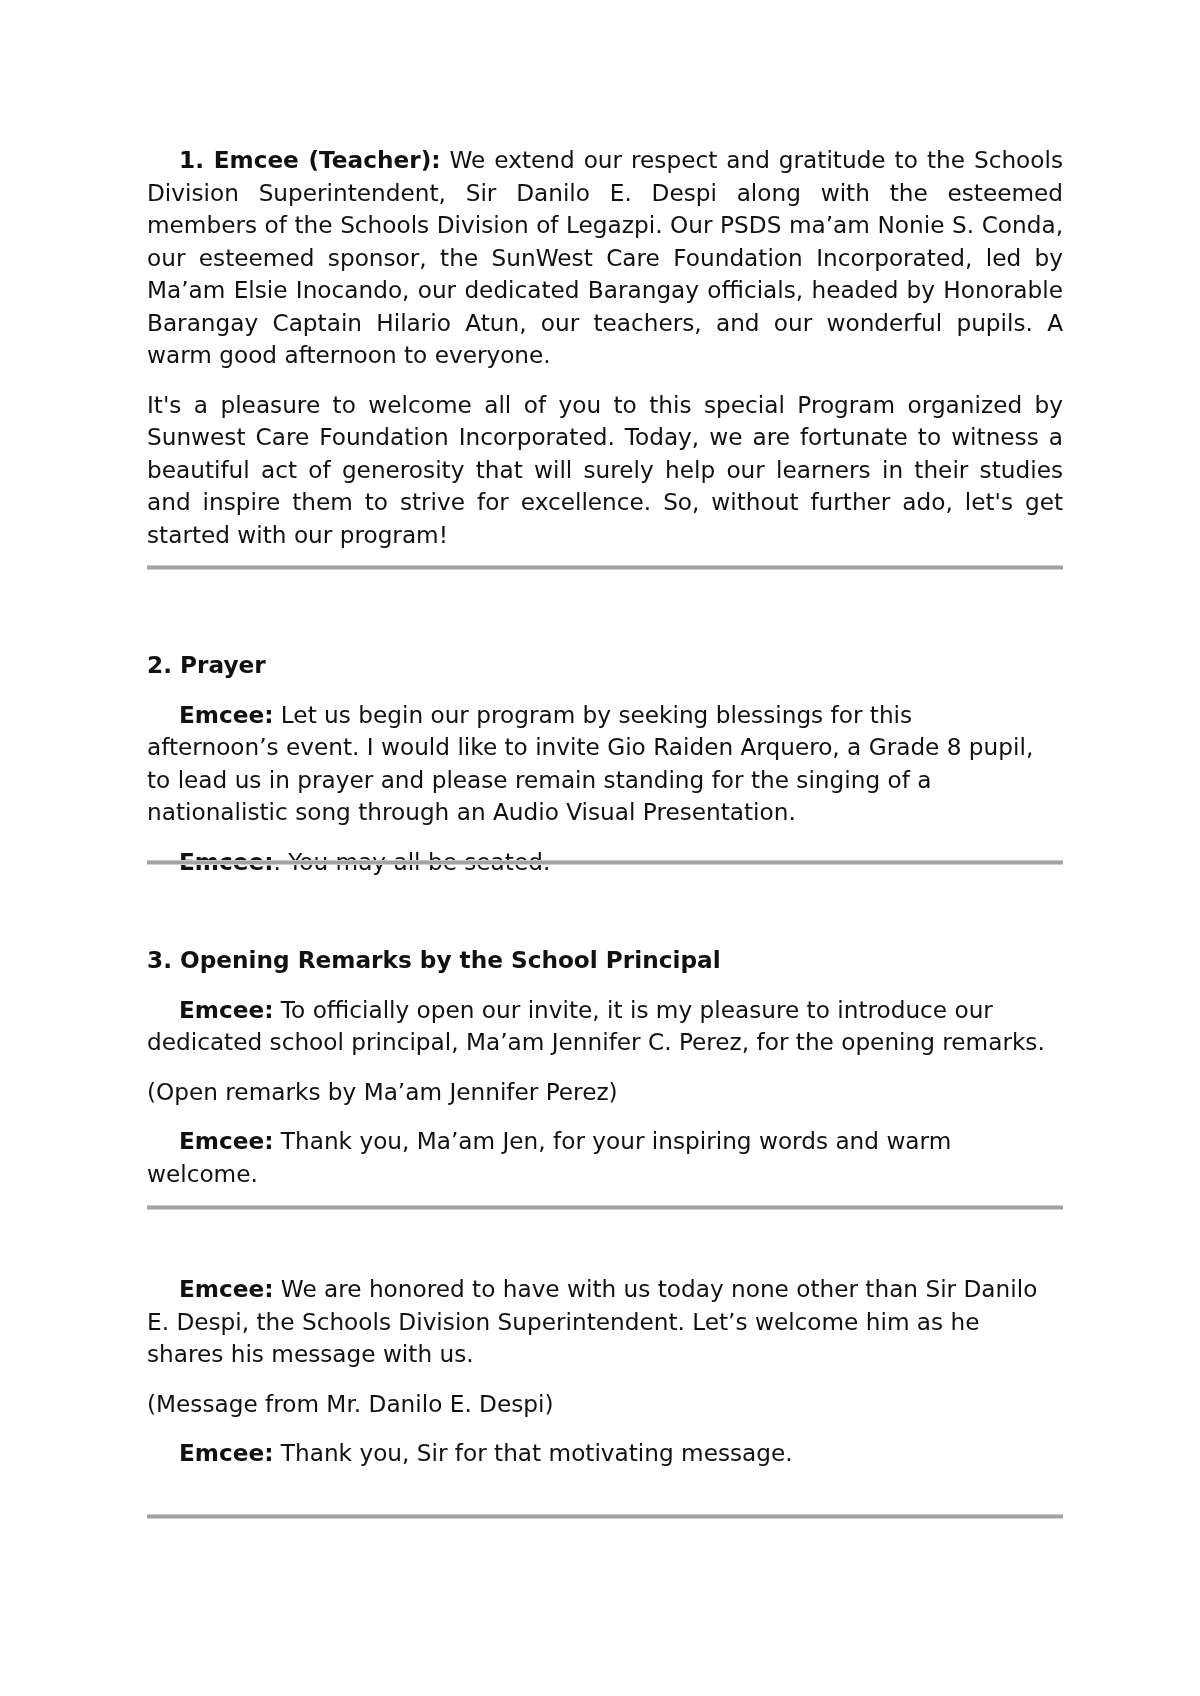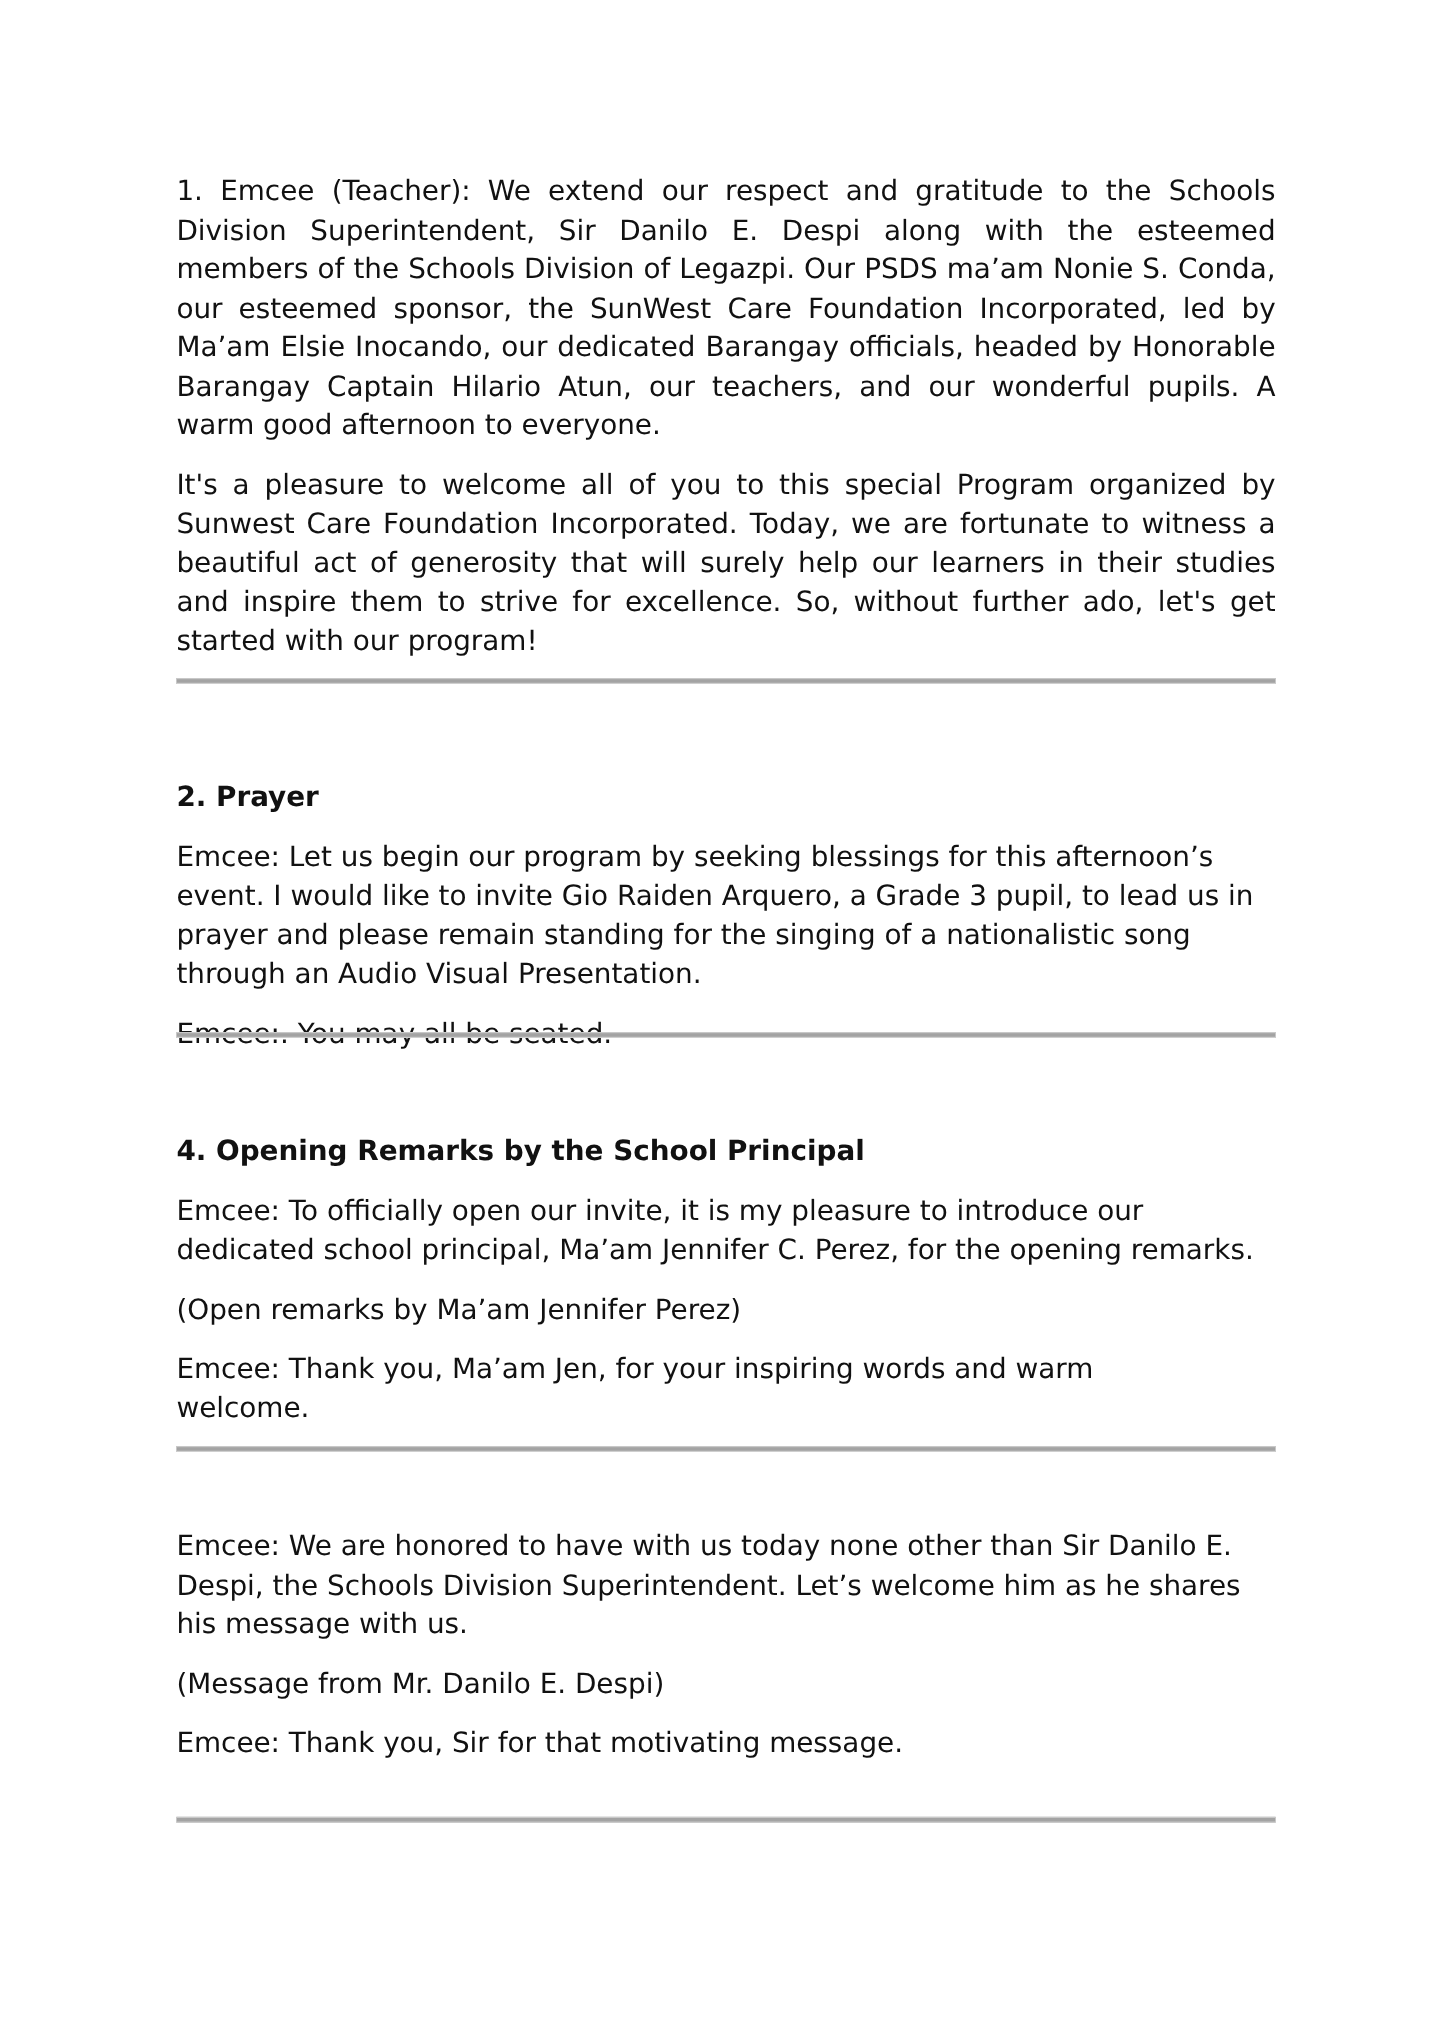--- a/index.html
+++ b/index.html
@@ -1,43 +1,43 @@
 <!DOCTYPE html>
 <html><head>
   <meta charset="utf-8">
   <style>
     html, body { margin: 0; padding: 0; background: #ffffff; }
     body { width: 1200px; height: 1696px; position: relative; overflow: hidden;
       font-family: "DejaVu Sans", sans-serif; color: #111; }
     p { margin: 0; font-size: 23.2px; line-height: 32.5px; }
     .just { text-align: justify; }
     .gap { margin-top: 17px; }
-    b { font-weight: normal; }
+    b { font-weight: bold; margin-left: 32px; }
     .heading { font-weight: bold; font-size: 23.2px; line-height: 32.5px; margin-top: 32px; }
     .rule { height: 3px; background: #a3a3a3; border-top: 1px solid #c8c8c8; border-bottom: 1px solid #cfcfcf; margin: 0; }
     .sec { position: absolute; left: 147px; width: 916px; }
   </style>
 </head>
 <body>
 
 <div class="sec" style="top:144px;">
   <p class="just"><b>1. Emcee (Teacher):</b><span> We extend our respect and gratitude to the Schools Division Superintendent, Sir Danilo E. Despi along with the esteemed members of the Schools Division of Legazpi. Our PSDS ma’am Nonie S. Conda, our esteemed sponsor, the SunWest Care Foundation Incorporated, led by Ma’am Elsie Inocando, our dedicated Barangay officials, headed by Honorable Barangay Captain Hilario Atun, our teachers, and our wonderful pupils. A warm good afternoon to everyone.</span></p>
   <p class="just gap">It's a pleasure to welcome all of you to this special Program organized by Sunwest Care Foundation Incorporated. Today, we are fortunate to witness a beautiful act of generosity that will surely help our learners in their studies and inspire them to strive for excellence. So, without further ado, let's get started with our program!</p>
 </div>
 <div class="sec rule" style="top:565px;"></div>
 
 <div class="sec" style="top:617px;">
   <p class="heading">2. Prayer</p>
-  <p class="gap" style="width:900px;"><b>Emcee:</b><span> Let us begin our program by seeking blessings for this afternoon’s event. I would like to invite Gio Raiden Arquero, a Grade 3 pupil, to lead us in prayer and please remain standing for the singing of a nationalistic song through an Audio Visual Presentation.</span></p>
+  <p class="gap" style="width:900px;"><b>Emcee:</b><span> Let us begin our program by seeking blessings for this afternoon’s event. I would like to invite Gio Raiden Arquero, a Grade 8 pupil, to lead us in prayer and please remain standing for the singing of a nationalistic song through an Audio Visual Presentation.</span></p>
   <p class="gap"><b>Emcee:</b><span>. You may all be seated.</span></p>
 </div>
 <div class="sec rule" style="top:860px;"></div>
 
 <div class="sec" style="top:912px;">
-  <p class="heading">4. Opening Remarks by the School Principal</p>
+  <p class="heading">3. Opening Remarks by the School Principal</p>
   <p class="gap" style="width:900px;"><b>Emcee:</b><span> To officially open our invite, it is my pleasure to introduce our dedicated school principal, Ma’am Jennifer C. Perez, for the opening remarks.</span></p>
   <p class="gap"><span>(Open remarks by Ma’am Jennifer Perez)</span></p>
   <p class="gap" style="width:830px;"><b>Emcee:</b><span> Thank you, Ma’am Jen, for your inspiring words and warm welcome.</span></p>
 </div>
 <div class="sec rule" style="top:1205px;"></div>
 
 <div class="sec" style="top:1256px;">
   <p class="gap" style="width:916px;"><b>Emcee:</b><span> We are honored to have with us today none other than Sir Danilo E. Despi, the Schools Division Superintendent. Let’s welcome him as he shares his message with us.</span></p>
   <p class="gap"><span>(Message from Mr. Danilo E. Despi)</span></p>
   <p class="gap"><b>Emcee:</b><span> Thank you, Sir for that motivating message.</span></p>

